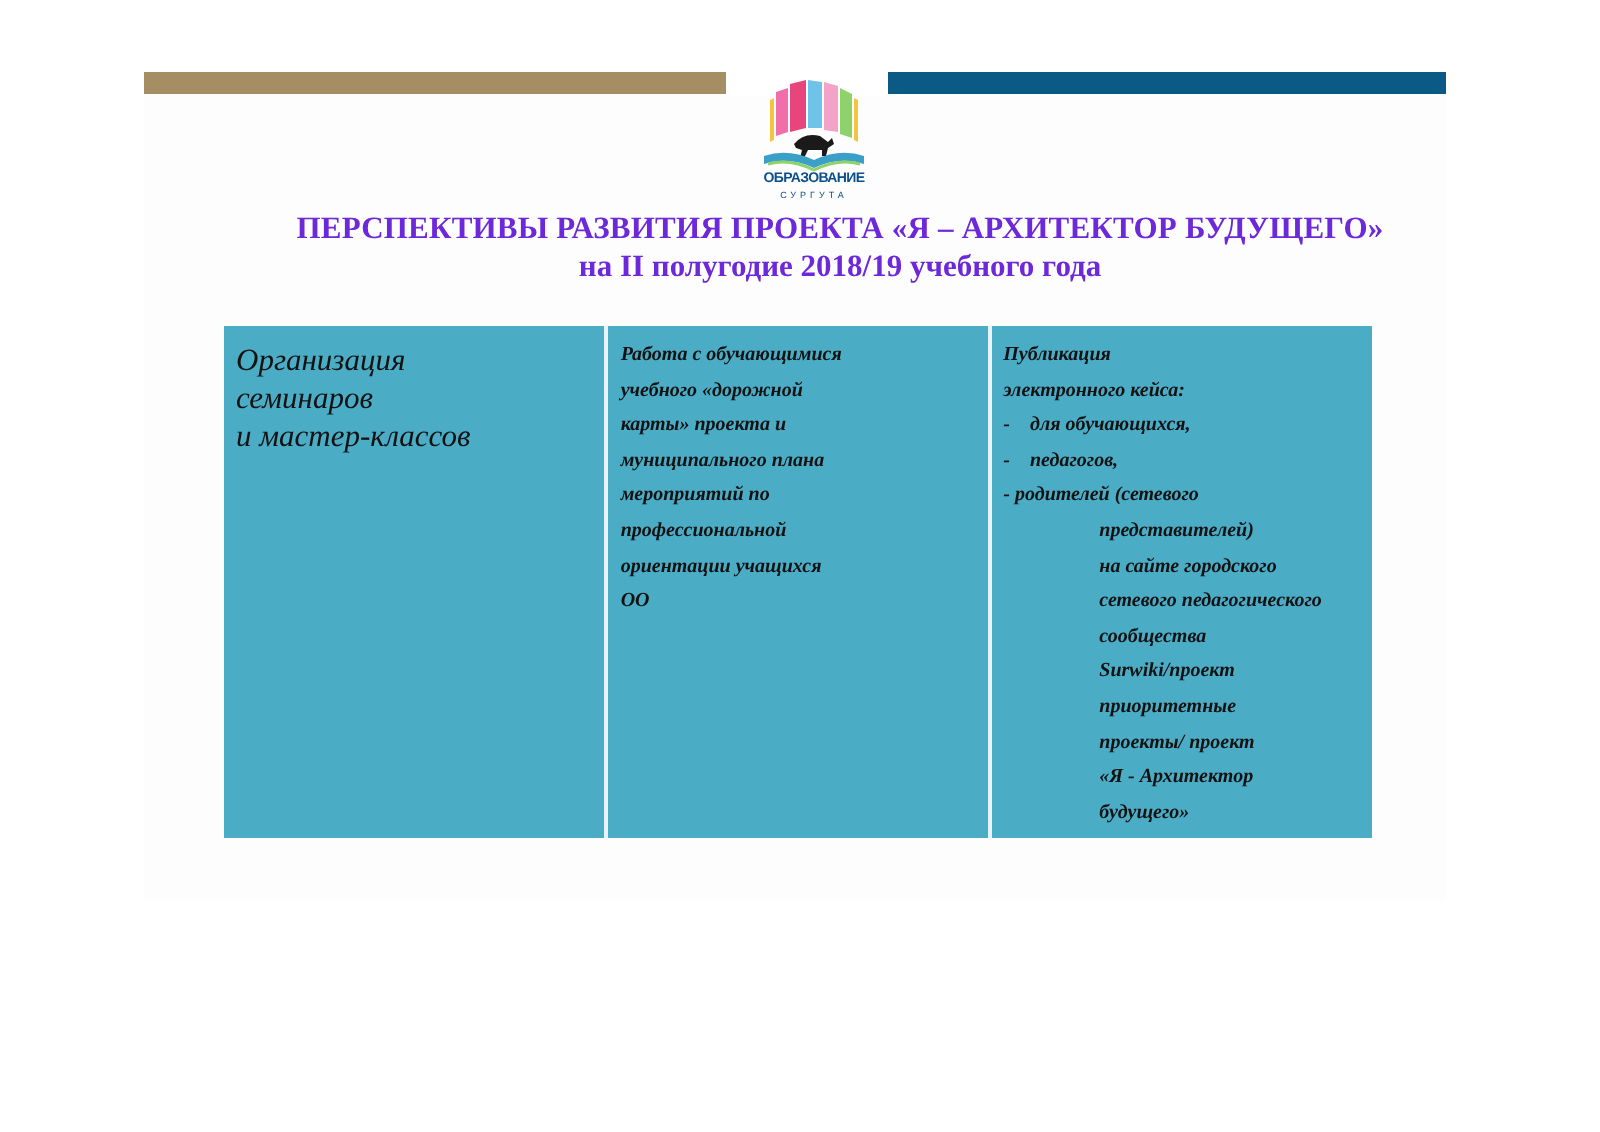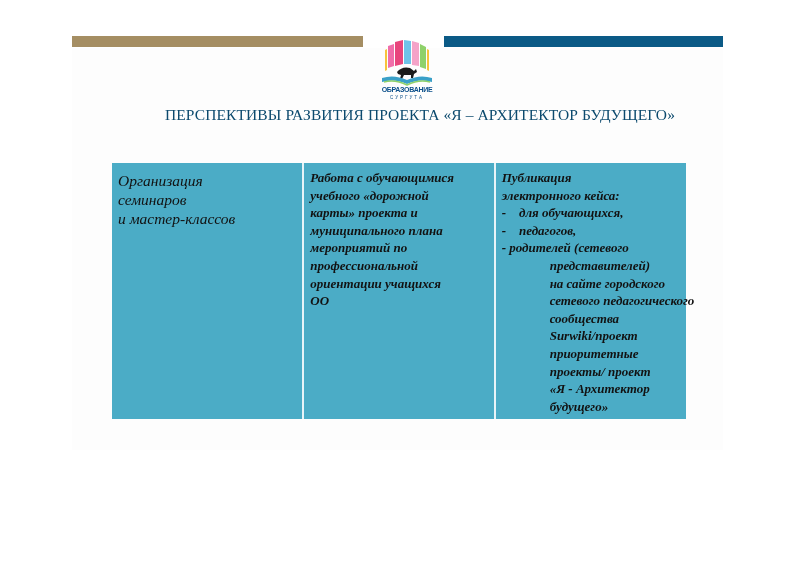--- a/index.html
+++ b/index.html
@@ -2,28 +2,28 @@
 <html><head>
 <meta charset="utf-8">
 <style>
   html, body { margin:0; padding:0; }
   body { width:800px; height:566px; background:#ffffff; position:relative; overflow:hidden;
          font-family:"Liberation Serif", serif; }
   .slide-panel { position:absolute; left:72px; top:48px; width:651px; height:402px; background:#fdfdfd; }
   .bar-left { position:absolute; left:72px; top:36px; width:291px; height:11px; background:#a58e63; }
   .bar-right { position:absolute; left:444px; top:36px; width:279px; height:11px; background:#0b5a86; }
   .logo { position:absolute; left:378px; top:36px; width:58px; height:66px; }
-  .title { position:absolute; left:100px; top:105px; width:640px; text-align:center; color:#0c4a6e;
-           font-weight:normal; font-size:15.5px; line-height:19px; }
+  .title { position:absolute; left:100px; top:105px; width:640px; text-align:center; color:#6d28d9;
+           font-weight:bold; font-size:15.5px; line-height:19px; }
   .title .l1 { letter-spacing:0.1px; }
   table.plan { position:absolute; left:112px; top:163px; width:574px; height:237px; border-collapse:collapse;
                table-layout:fixed; }
   table.plan td { background:#4bacc6; border-left:2px solid #e8f4f8; border-right:2px solid #e8f4f8;
                   vertical-align:top; padding:6px 8px 4px 6px; color:#121212;
-                  font-style:italic; font-weight:bold; font-size:13px; line-height:17.6px; }
+                  font-style:italic; font-weight:bold; font-size:10px; line-height:17.6px; }
   table.plan td:first-child { border-left:none; }
   table.plan td:last-child { border-right:none; }
   table.plan td.c1 { font-weight:normal; font-size:15.5px; line-height:19px; padding-top:8px; }
   .line { display:block; white-space:nowrap; }
   .ind { padding-left:8px;margin-left:40px; }
 </style>
 </head>
 <body>
 
 <div class="slide-panel"></div>
@@ -42,20 +42,21 @@
     <path d="M19 36 Q24 30 32 32 L36 35 L38 33 L39 36 L36 38 L35 42 L33 42 L33 39 L26 39 L24 43 L22 43 L23 39 L20 38 Z" fill="#1a1a1a"></path>
     <path d="M4 42 Q16 38 29 44 Q42 38 54 42 L54 46 Q42 42 29 48 Q16 42 4 46 Z" fill="#3aa0c8"></path>
     <path d="M6 46 Q17 43 29 49 Q41 43 52 46" stroke="#8fd16a" stroke-width="1.5" fill="none"></path>
   </svg>
   <div style="position:absolute;left:0;top:50px;width:58px;text-align:center;font-family:'Liberation Sans',sans-serif;font-weight:bold;font-size:7px;color:#0b4f8a;letter-spacing:-0.3px;">ОБРАЗОВАНИЕ</div>
   <div style="position:absolute;left:0;top:59px;width:58px;text-align:center;font-family:'Liberation Sans',sans-serif;font-size:4.5px;color:#0b4f8a;letter-spacing:2px;">СУРГУТА</div>
 </div>
 
 <div class="title">
   <div class="l1">ПЕРСПЕКТИВЫ РАЗВИТИЯ ПРОЕКТА «Я – АРХИТЕКТОР БУДУЩЕГО»</div>
+  <div class="l2">на II полугодие 2018/19 учебного года</div>
 </div>
 
 <table class="plan">
   <tbody>
       <tr>
     <td class="c1">
       <span class="line">Организация</span>
       <span class="line">семинаров</span>
       <span class="line">и  мастер-классов</span>
     </td>

